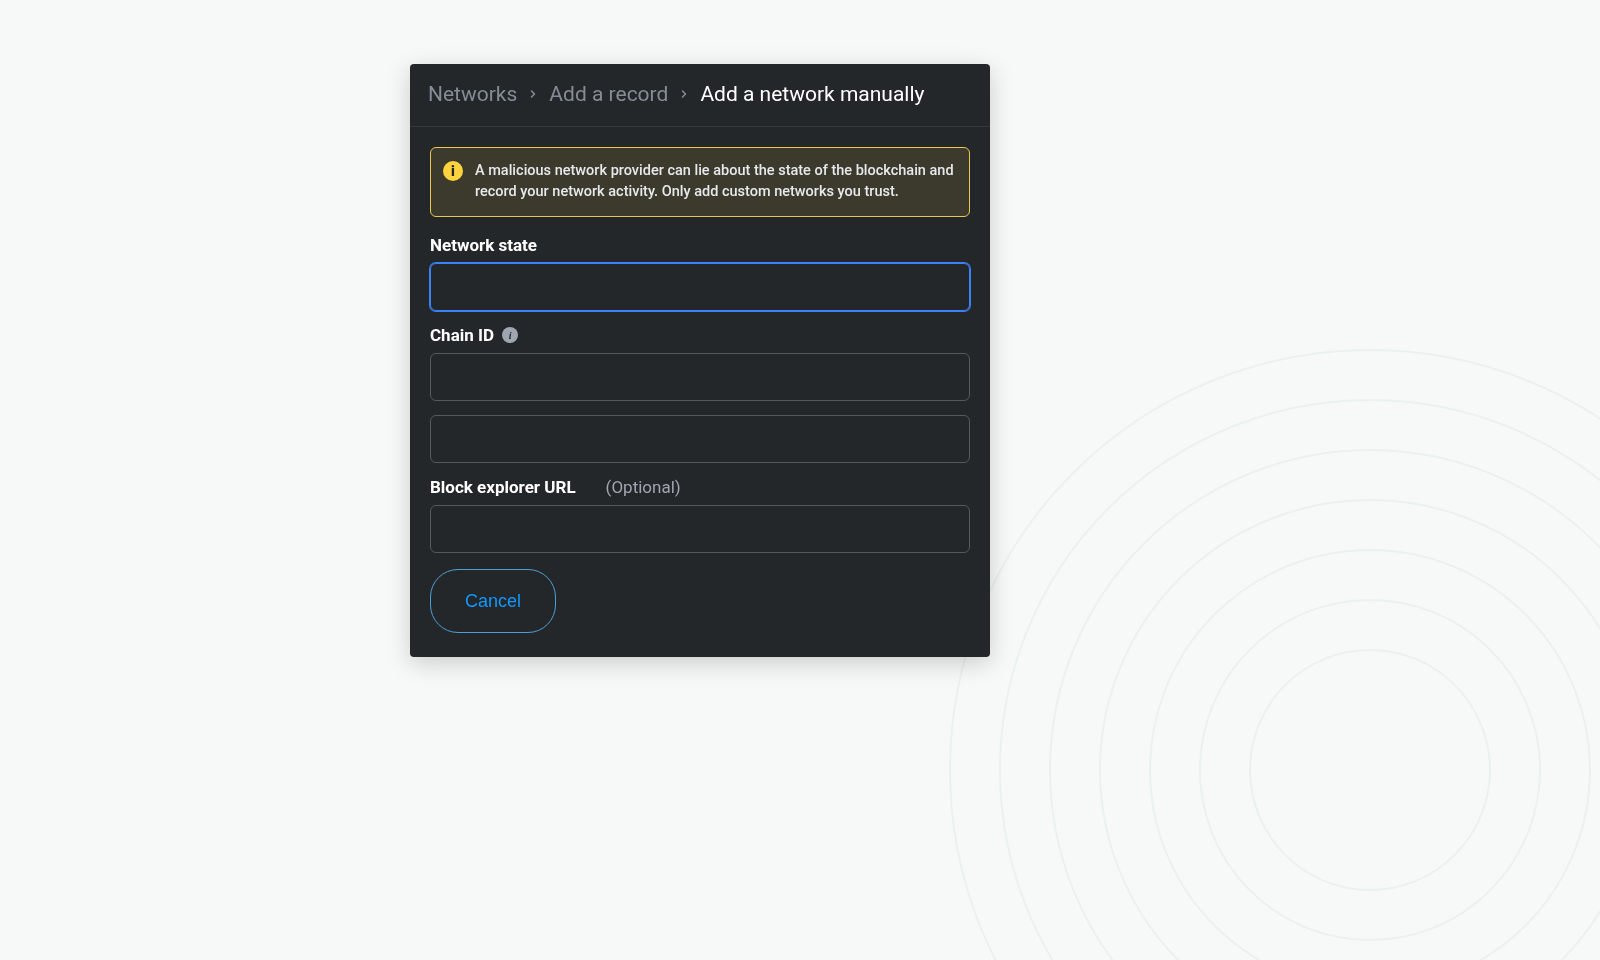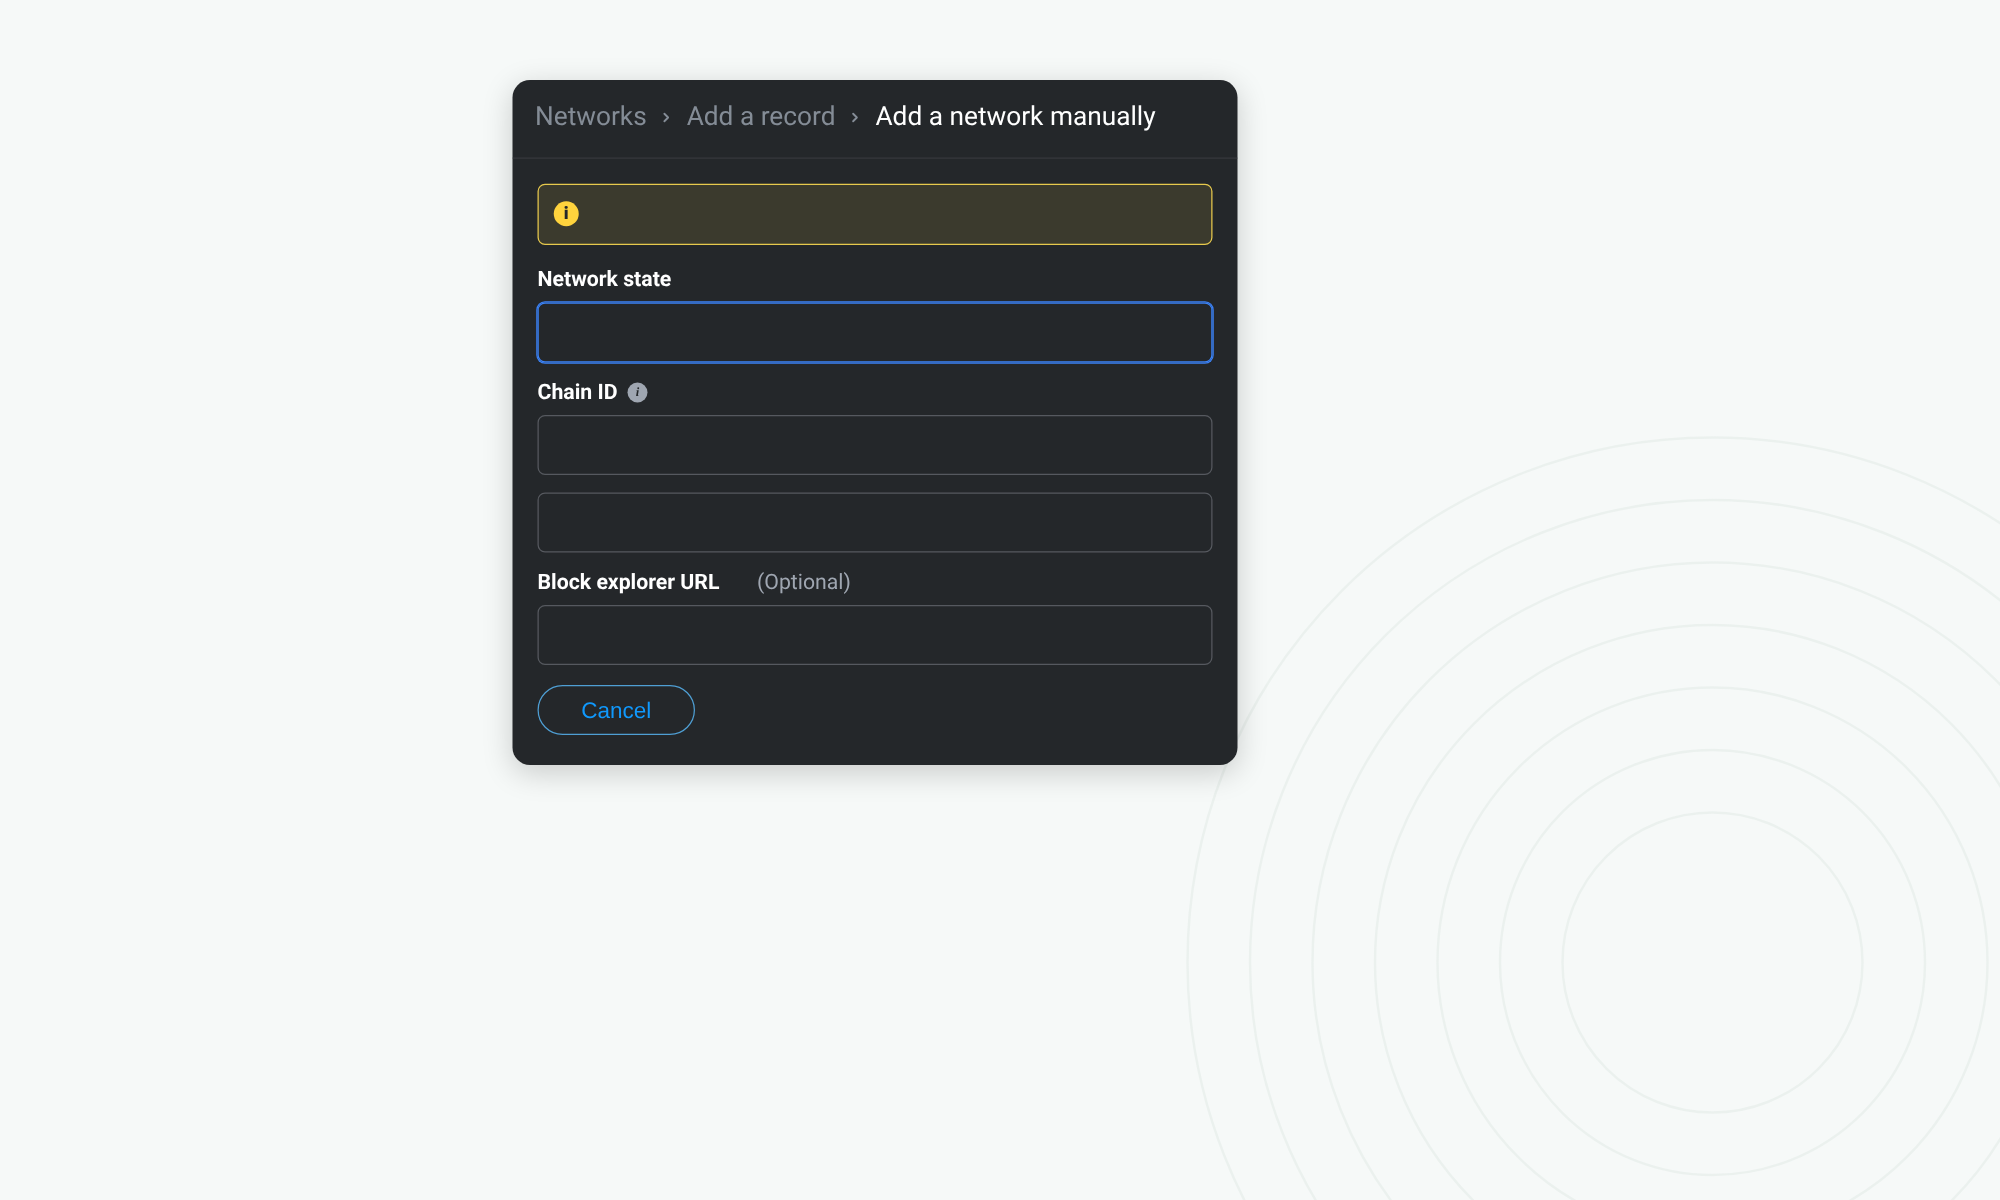--- a/index.html
+++ b/index.html
@@ -41,21 +41,21 @@
     stroke:#dfe8e4;
     stroke-width:2;
   }
 
   .card{
     position:absolute;
     left:410px;
     top:64px;
     width:580px;
     background:var(--panel);
-    border-radius:14px;
+    border-radius:4px;
     box-shadow:0 6px 24px rgba(0,0,0,0.18);
     overflow:hidden;
   }
 
   .breadcrumb{
     display:flex;
     align-items:center;
     gap:10px;
     padding:18px 18px 20px 18px;
     border-bottom:1px solid var(--panel-border);
@@ -140,21 +140,21 @@
     border:1px solid var(--input-focus);
     box-shadow:0 0 0 1px var(--input-focus);
   }
 
   .actions{
     display:flex;
     gap:20px;
     margin-top:16px;
   }
   .btn{
-    height:40px;
+    height:64px;
     min-width:126px;
     padding:16px 28px;
     border-radius:28px;
     font-size:18px;
     font-weight:500;
     display:inline-flex;
     align-items:center;
     justify-content:center;
     cursor:pointer;
     border:none;
@@ -198,20 +198,21 @@
           <polyline points="9 18 15 12 9 6"></polyline>
         </svg>
     </span>
     <span class="crumb-current">Add a network manually</span>
   </div>
 
   <div class="body">
 
     <div class="warn">
       <span class="warn-icon">i</span>
+      <span class="warn-text">A malicious network provider can lie about the state of the blockchain and record your network activity. Only add custom networks you trust.</span>
     </div>
 
     <div class="field">
       <div class="label">Network state</div>
       <input class="tf focused" type="text" value="" style="">
     </div>
 
 
     <div class="field">
       <div class="label">

